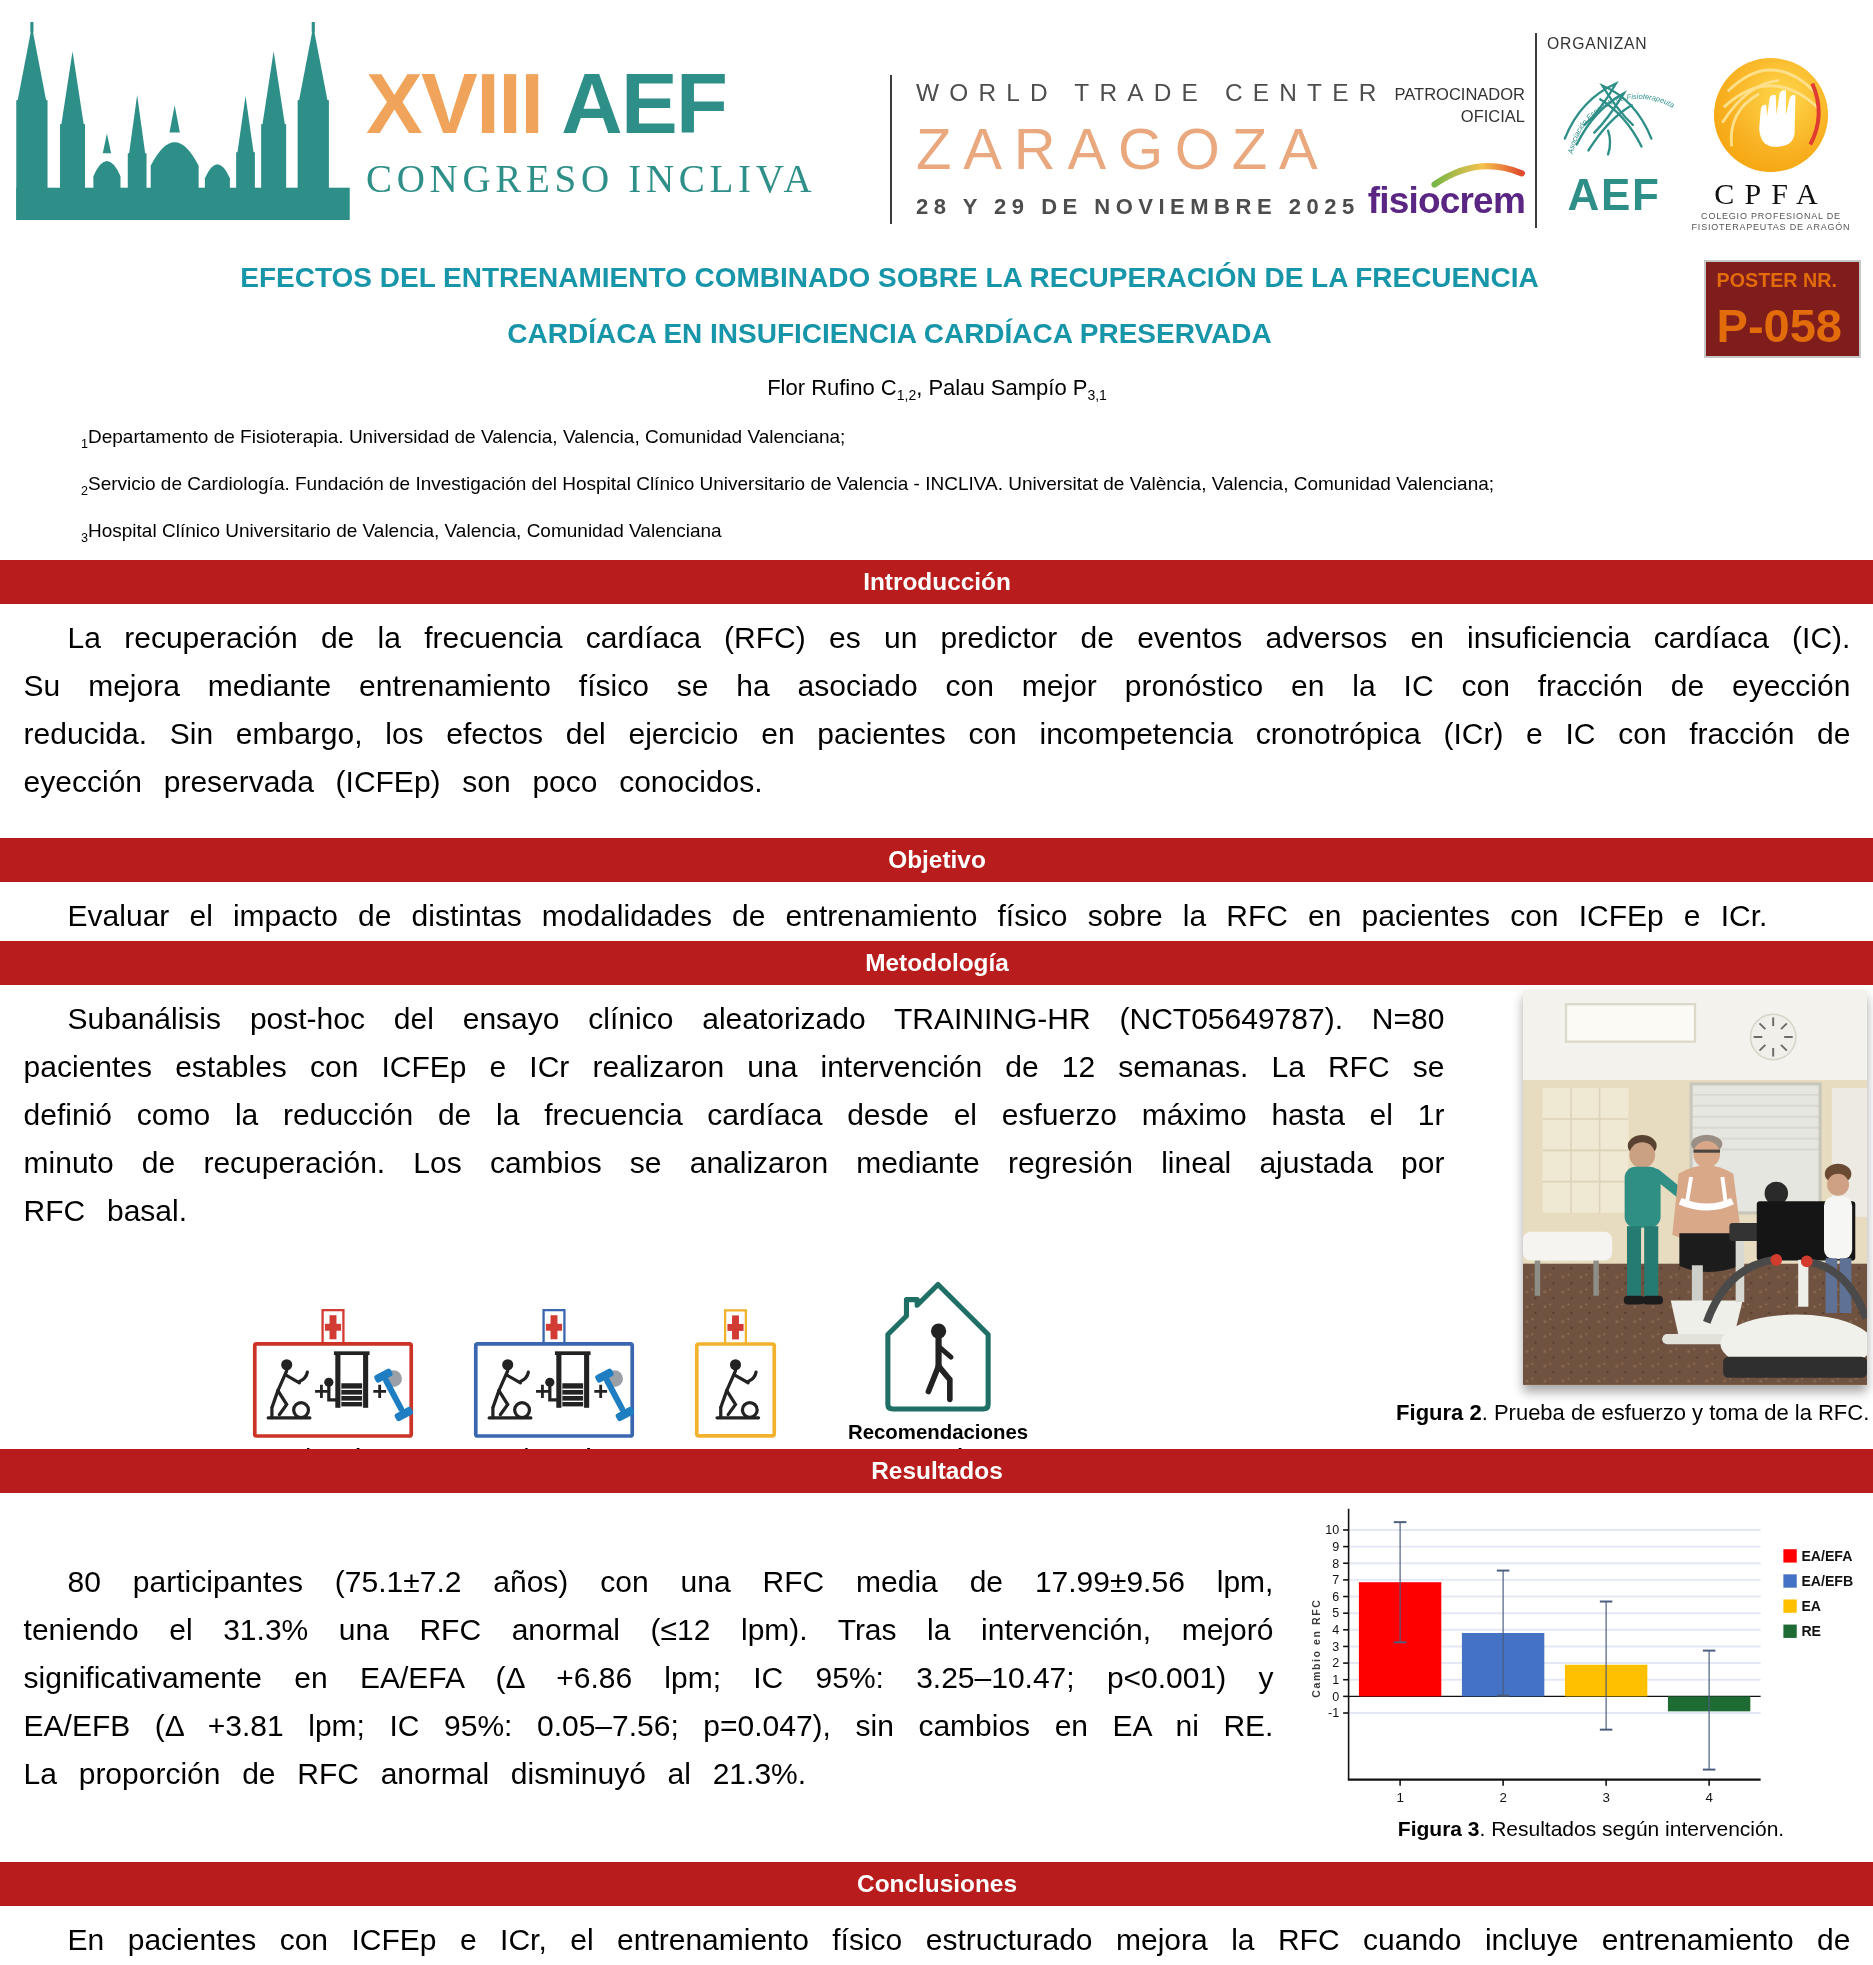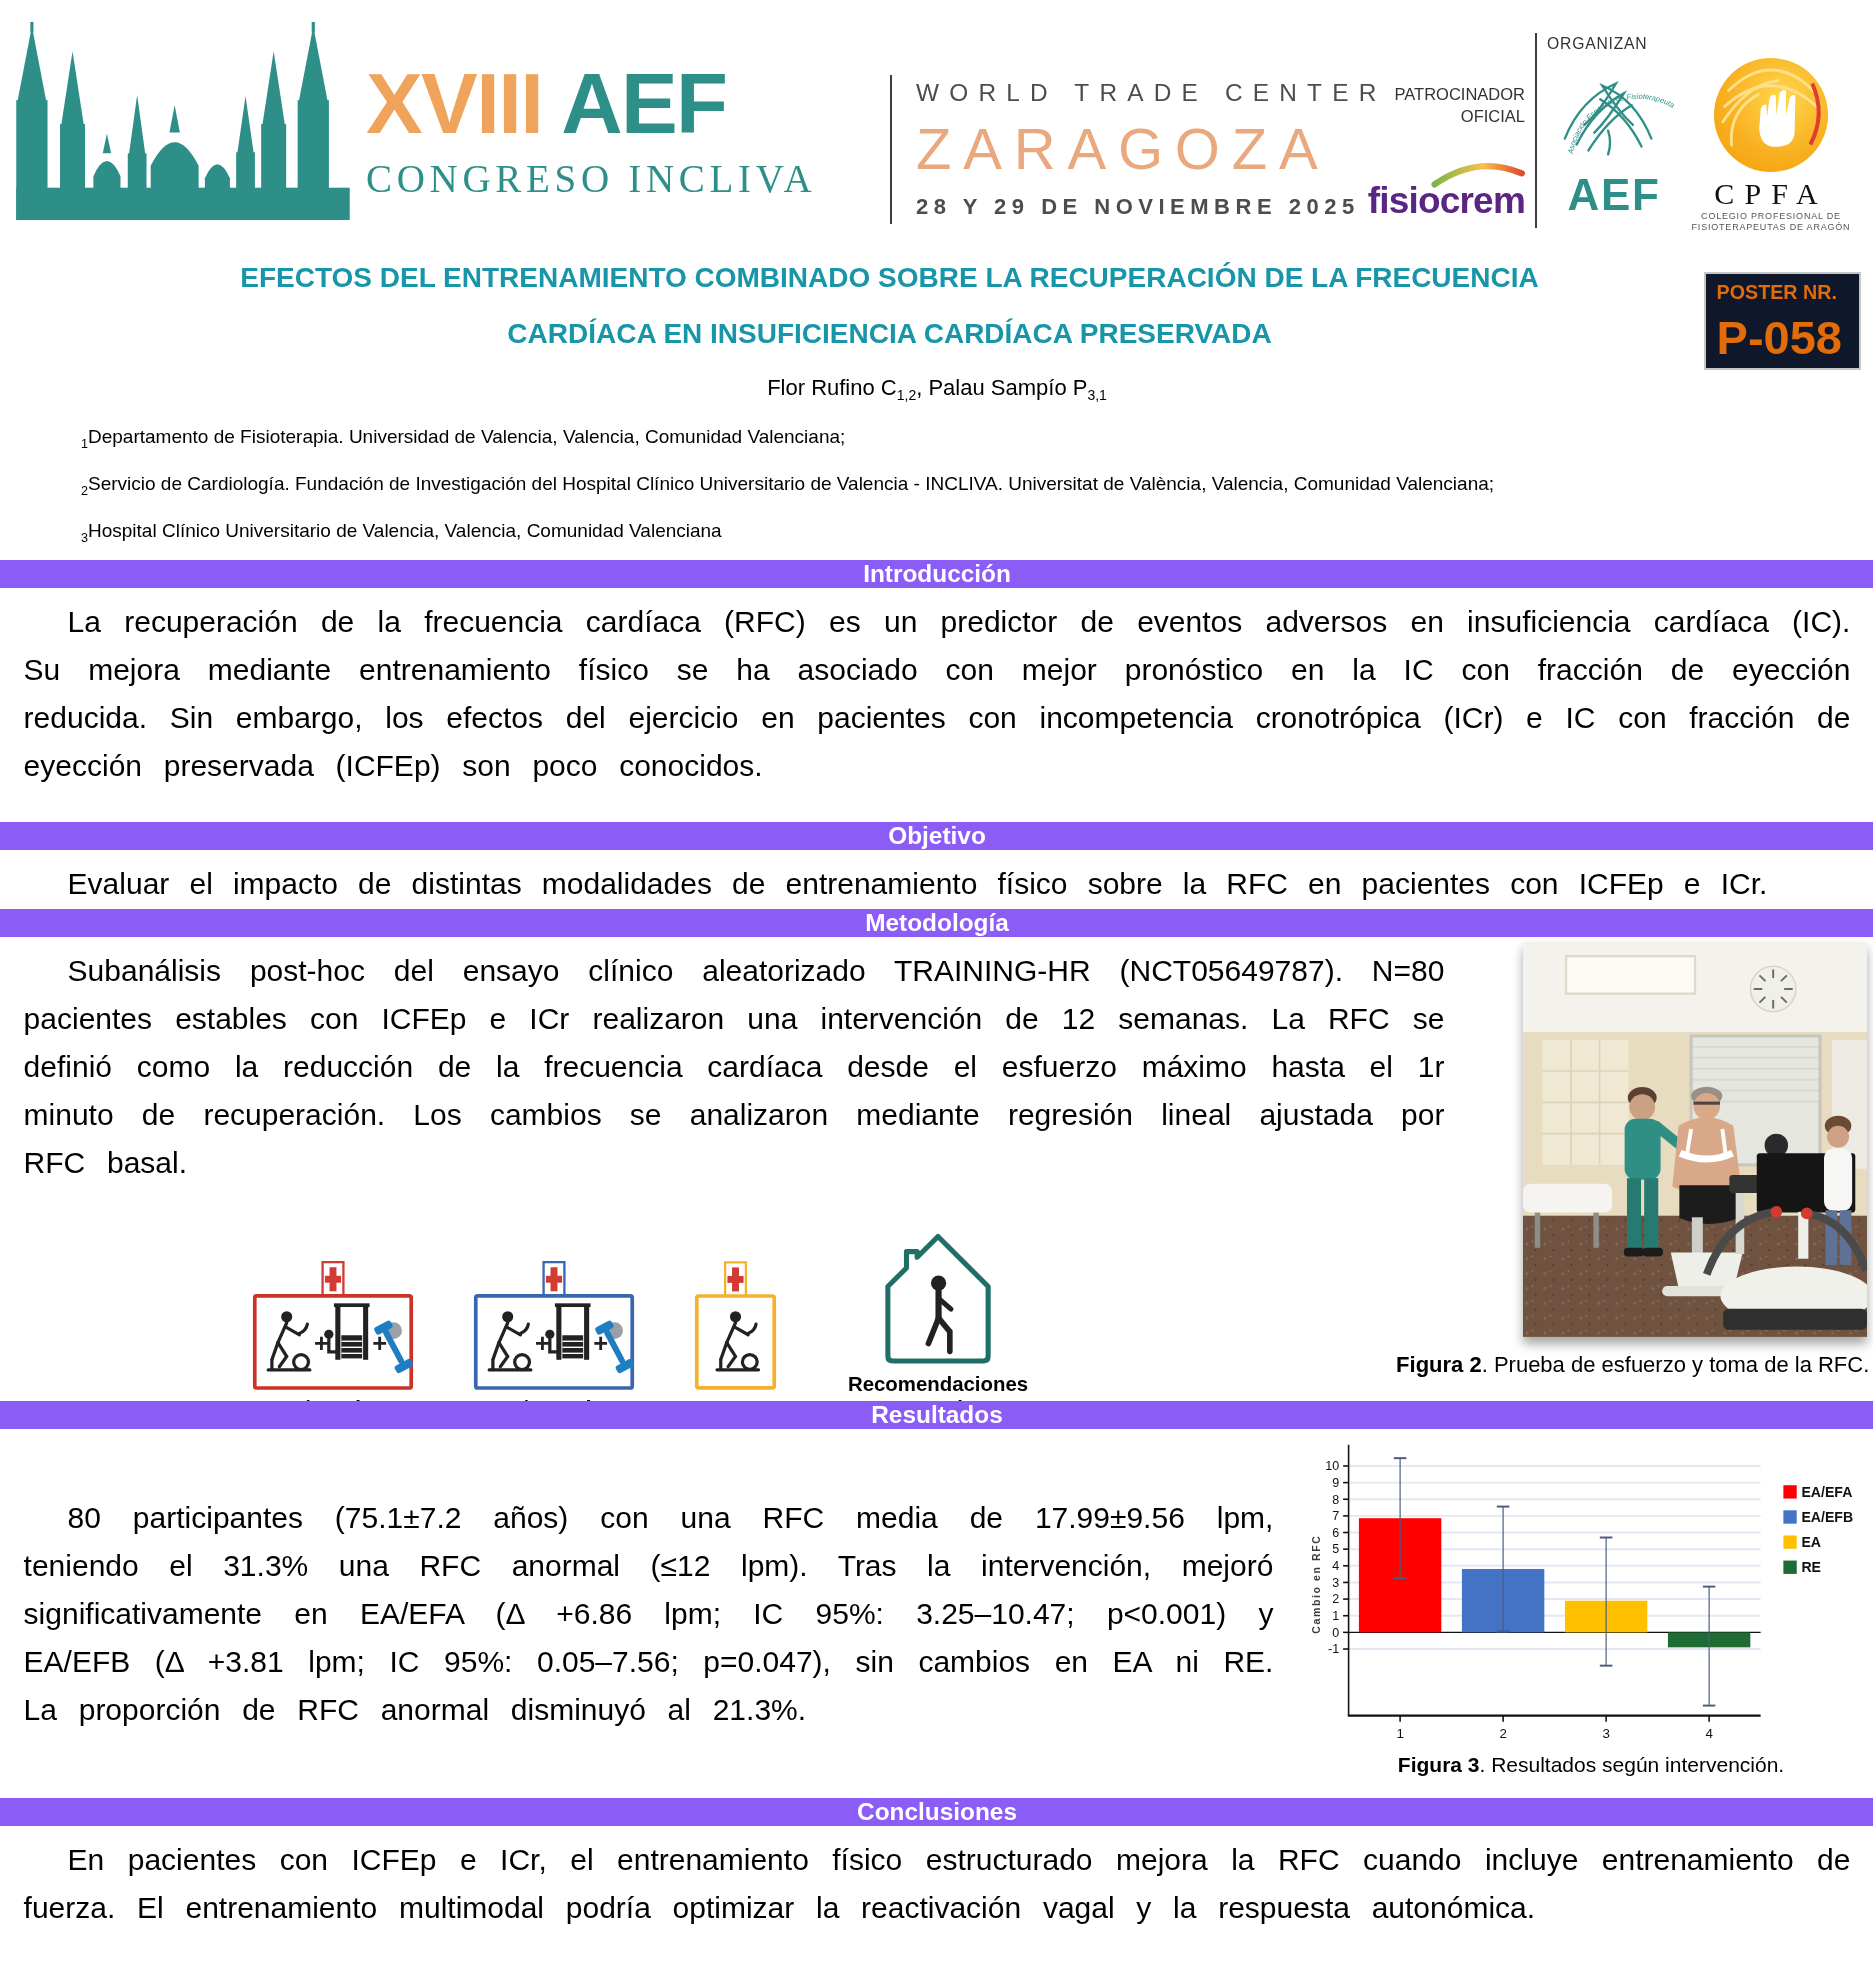--- a/index.html
+++ b/index.html
@@ -29,29 +29,29 @@
   .aef-logo{width:134px;text-align:center;}
   .aef-big{font-size:44px;font-weight:bold;color:#2E8F88;letter-spacing:1.6px;margin-top:-5.5px;}
   .cpfa-logo{width:169px;text-align:center;margin-left:5.5px;}
   .cpfa-word{font-size:30px;letter-spacing:10.2px;color:#111;margin-top:1.6px;font-family:"Liberation Serif",serif;}
   .cpfa-sub{font-size:9px;color:#555;letter-spacing:0.8px;line-height:11.8px;}
   
   .title-block{position:relative;height:310px;}
   .title{margin:14px 189px 0 94px;text-align:center;color:#1795A9;font-weight:bold;
          font-size:28px;line-height:56px;}
   .poster-nr{position:absolute;right:12.6px;top:10.2px;width:157px;height:98px;border:2px solid #c6c6c6;
-             background:#0f172a;padding:7px 10.2px;box-sizing:border-box;margin-top:12px;}
+             background:#7f1d1d;padding:7px 10.2px;box-sizing:border-box;}
   .nr-label{color:#E26B0A;font-size:19.7px;font-weight:bold;}
   .nr-value{color:#E26B0A;font-size:47px;font-weight:bold;margin-top:6.3px;}
   .authors{margin-top:13.4px;text-align:center;font-size:22px;}
   .authors sub{font-size:14px;}
   .affiliations{margin-top:13.4px;padding-left:81px;font-size:19px;line-height:39px;}
   .affiliations sub{font-size:12.6px;}
   
-  .band{height:28px;background:#8b5cf6;color:#fff;font-size:24.4px;font-weight:bold;
+  .band{height:44px;background:#b91c1c;color:#fff;font-size:24.4px;font-weight:bold;
         display:flex;align-items:center;justify-content:center;}
   .body-text{font-size:30px;line-height:48px;text-align:justify;margin:0;
              padding:10.2px 23.6px 0 23.6px;text-indent:44px;word-spacing:13.4px;}
   .sec-intro{height:234px;overflow:hidden;}
   .sec-objetivo{height:59px;overflow:hidden;}
   .sec-objetivo .body-text{text-align:left;word-spacing:11.8px;}
   .sec-conclusiones{height:107px;overflow:hidden;}
   
   .sec-met{position:relative;height:464px;overflow:hidden;}
   .met-text{width:1468px;box-sizing:border-box;}

